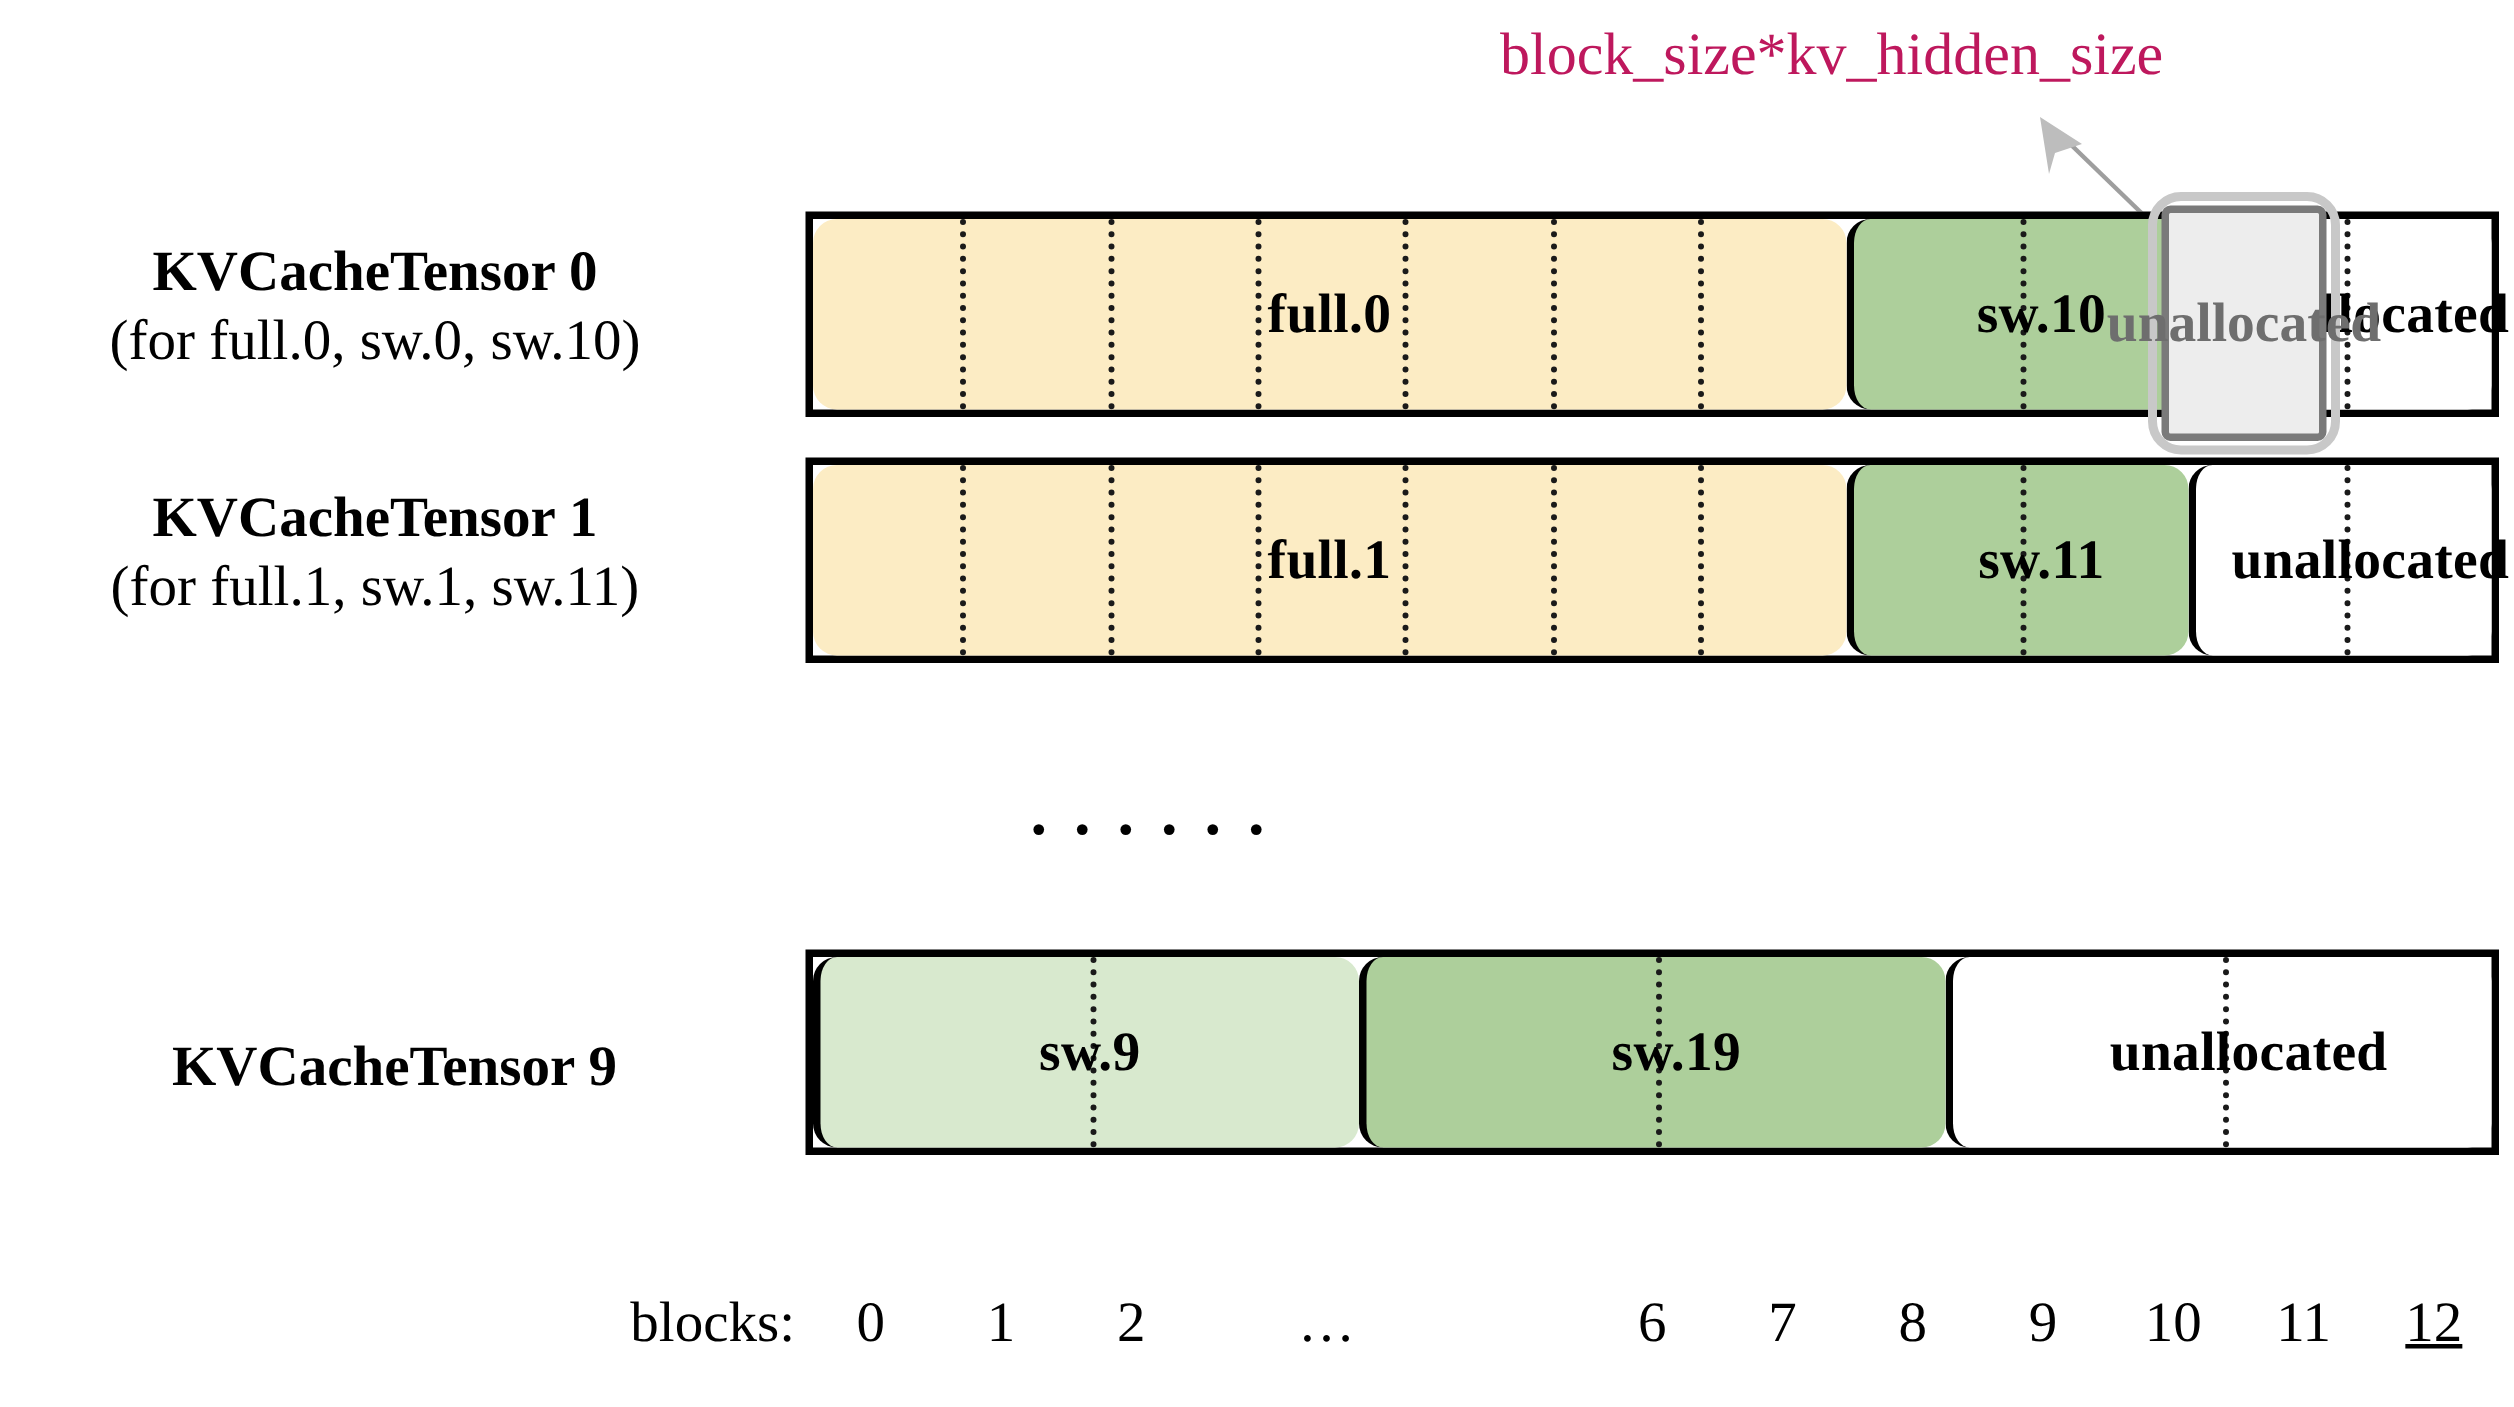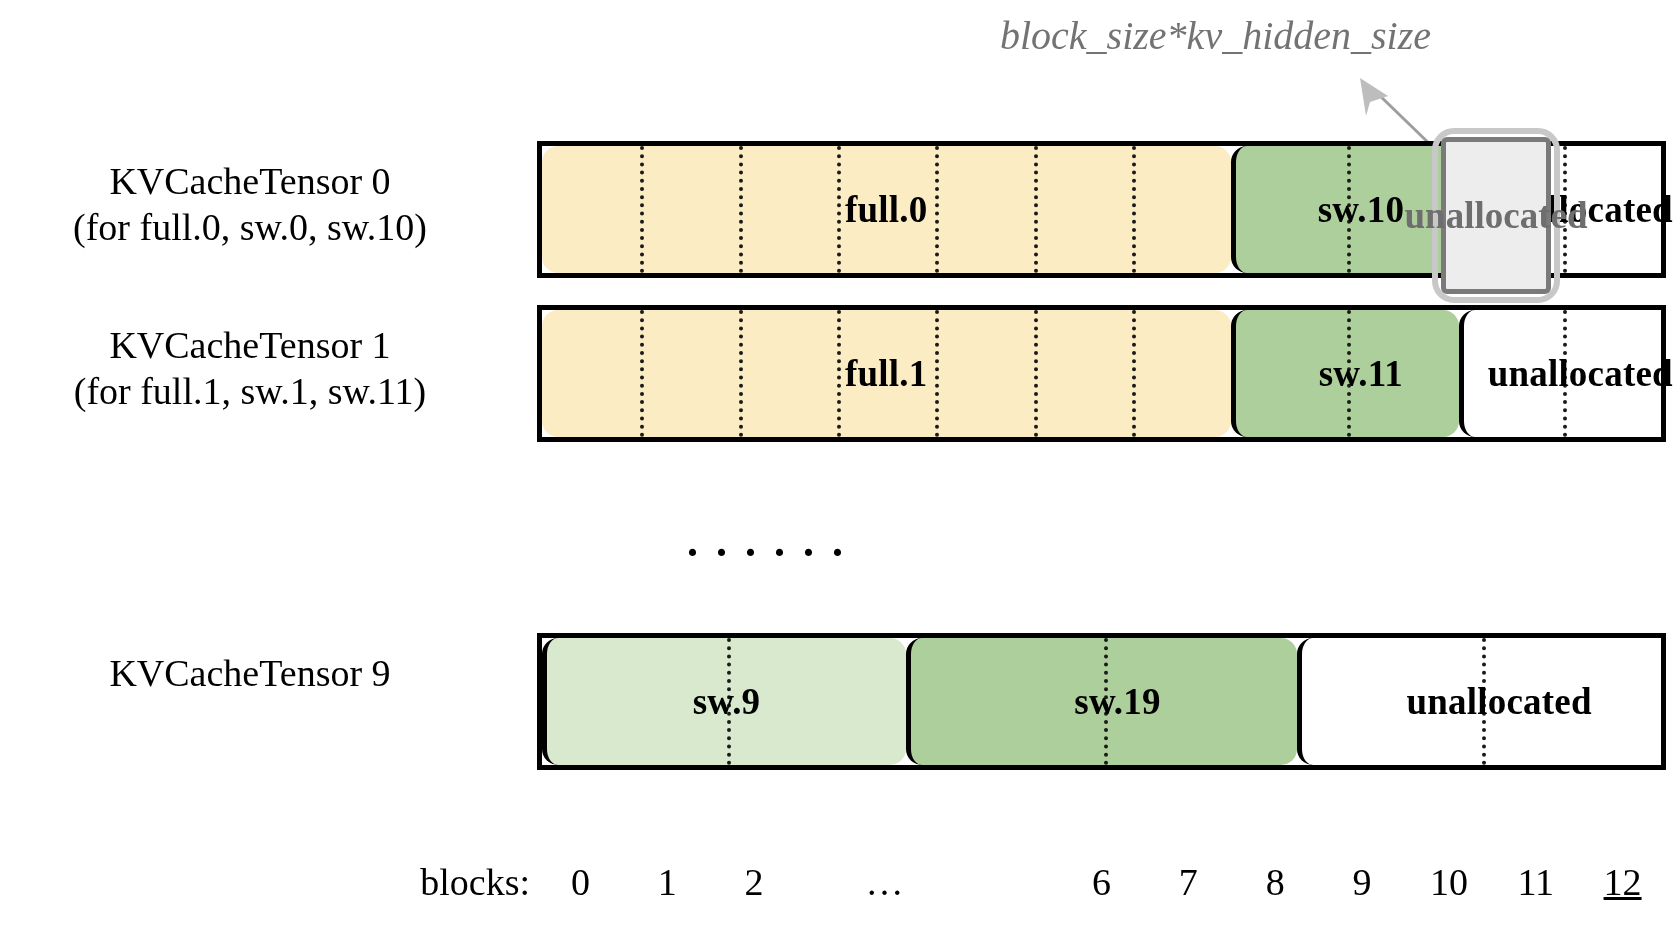--- a/index.html
+++ b/index.html
@@ -6,30 +6,30 @@
   body{
     width:1676px;height:938px;background:#ffffff;
     font-family:"Liberation Serif","DejaVu Serif",serif;
     position:relative;overflow:hidden;
   }
   .stage{position:absolute;inset:0;}
 
   
   .annot{
     position:absolute;left:1000px;top:12px;width:600px;
-    font-size:40px;color:#737373;white-space:nowrap;text-align:left;font-style:italic;
+    font-size:40px;color:#be185d;white-space:nowrap;text-align:left;
   }
   .arrow-svg{position:absolute;left:1330px;top:68px;width:130px;height:90px;}
 
   
   .rowlabel{
     position:absolute;left:0;width:500px;
     text-align:center;font-size:38px;line-height:1.22;color:#000;
   }
-  .rowlabel .l1{display:block;}
+  .rowlabel .l1{display:block;font-weight:bold;}
   .rowlabel .l2{display:block;}
 
   
   .bar{
     position:absolute;left:537px;width:1129px;height:137px;
     border:5px solid #000;box-sizing:border-box;
     display:flex;background:#fff;
   }
   .seg{
     position:relative;height:100%;box-sizing:border-box;
@@ -169,21 +169,21 @@
           <i style="left:50%"></i>
         </div>
       <div class="lbl">unallocated</div>
     </div>
   </div>
 
   <div class="ellipsis" style="top:520px;">
     <span class="dotline">......</span>
   </div>
 
-  <div class="rowlabel" style="top:650px;">
+  <div class="rowlabel" style="top:688px;padding-left:13px;">
     <span class="l1">KVCacheTensor 9</span>
   </div>
   <div class="bar" style="top:633px;">
     <div class="seg sw">
       <div class="dots">
           <i style="left:50%"></i>
         </div>
       <div class="lbl">sw.9</div>
     </div>
     <div class="seg sw2">

